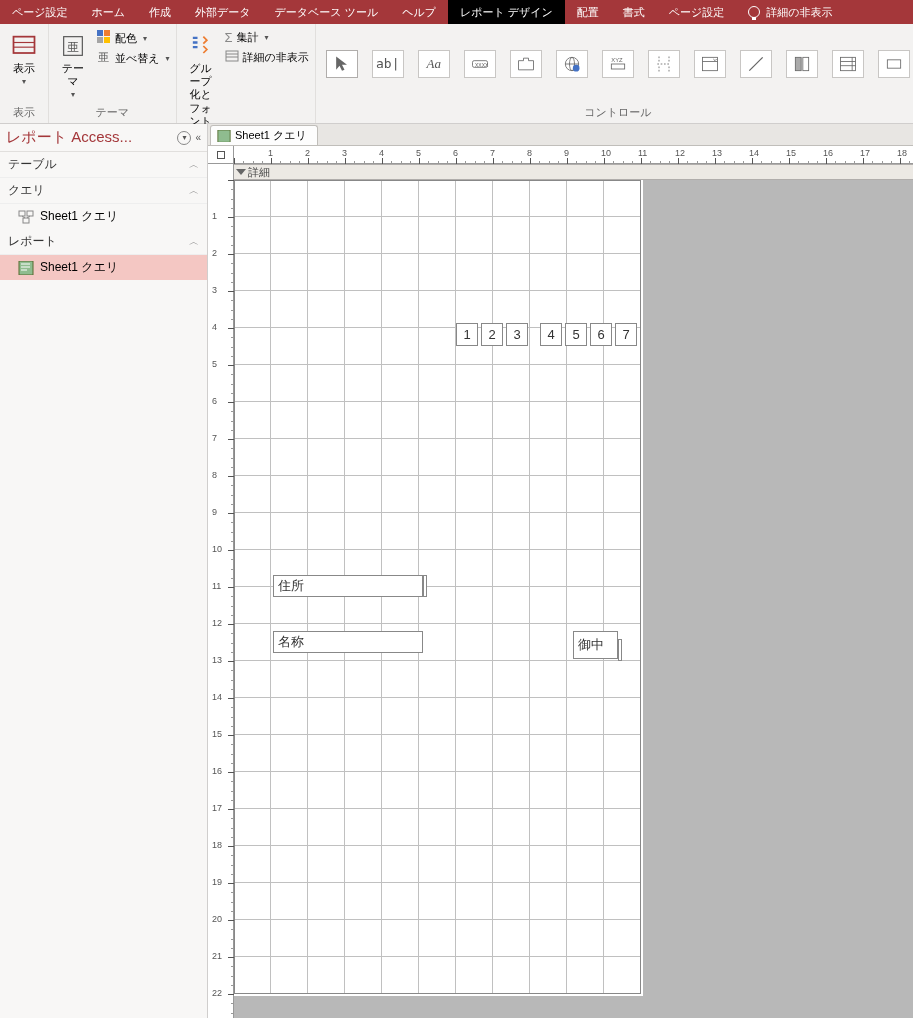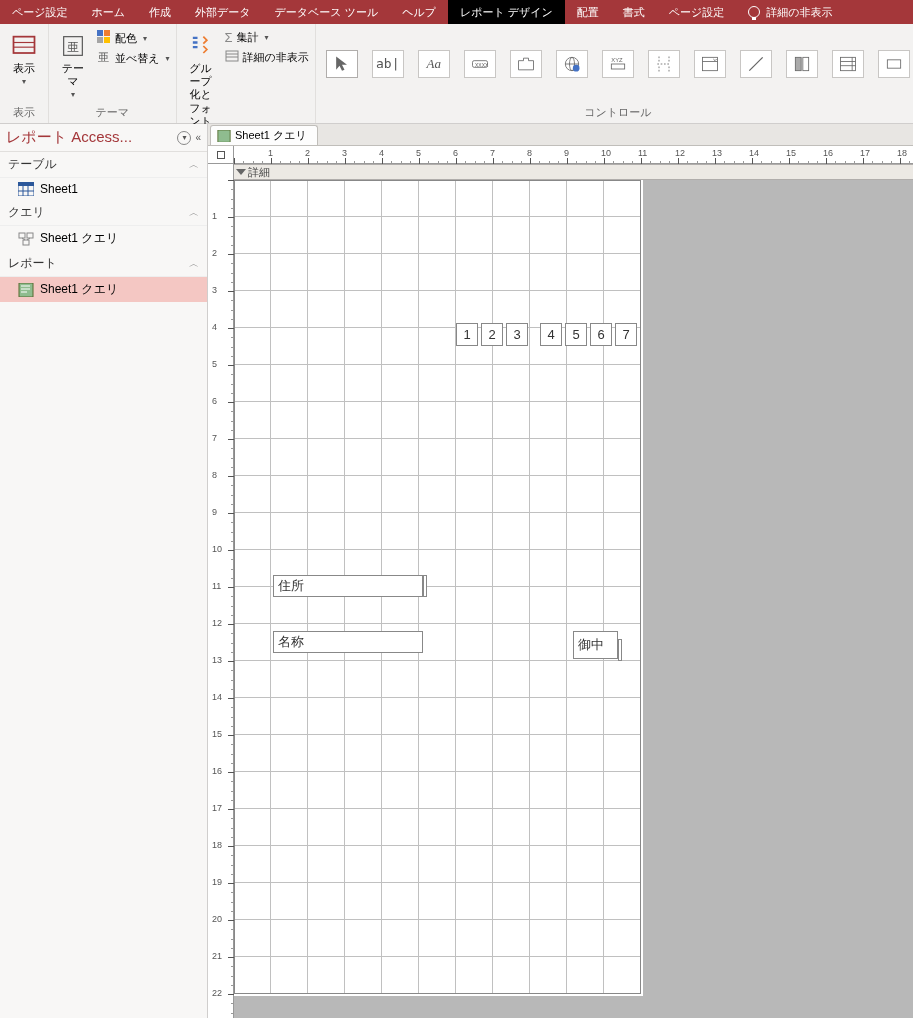--- a/index.html
+++ b/index.html
@@ -266,30 +266,20 @@
 
   <div class="nav">
     <div class="nav-head">
       <span class="title">レポート Access...</span>
       <span class="circ">▾</span>
       <span class="chev">«</span>
     </div>
     <div class="nav-cat">
       <span>テーブル</span>
       <span class="chev">︿</span>
-    </div>
-    <div class="nav-item">
-      <span class="oi"><svg viewBox="0 0 16 14">
-            <rect width="16" height="14" fill="none" stroke="#2b579a"></rect>
-            <rect width="16" height="4" fill="#2b579a"></rect>
-            <line x1="0" y1="9" x2="16" y2="9" stroke="#2b579a"></line>
-            <line x1="5" y1="0" x2="5" y2="14" stroke="#2b579a"></line>
-            <line x1="10" y1="0" x2="10" y2="14" stroke="#2b579a"></line>
-          </svg></span>
-      <span>Sheet1</span>
     </div>
     <div class="nav-cat">
       <span>クエリ</span>
       <span class="chev">︿</span>
     </div>
     <div class="nav-item">
       <span class="oi"><svg viewBox="0 0 16 14">
             <rect x="1" y="1" width="6" height="5" fill="none" stroke="#888"></rect>
             <rect x="9" y="1" width="6" height="5" fill="none" stroke="#888"></rect>
             <rect x="5" y="8" width="6" height="5" fill="none" stroke="#888"></rect>

